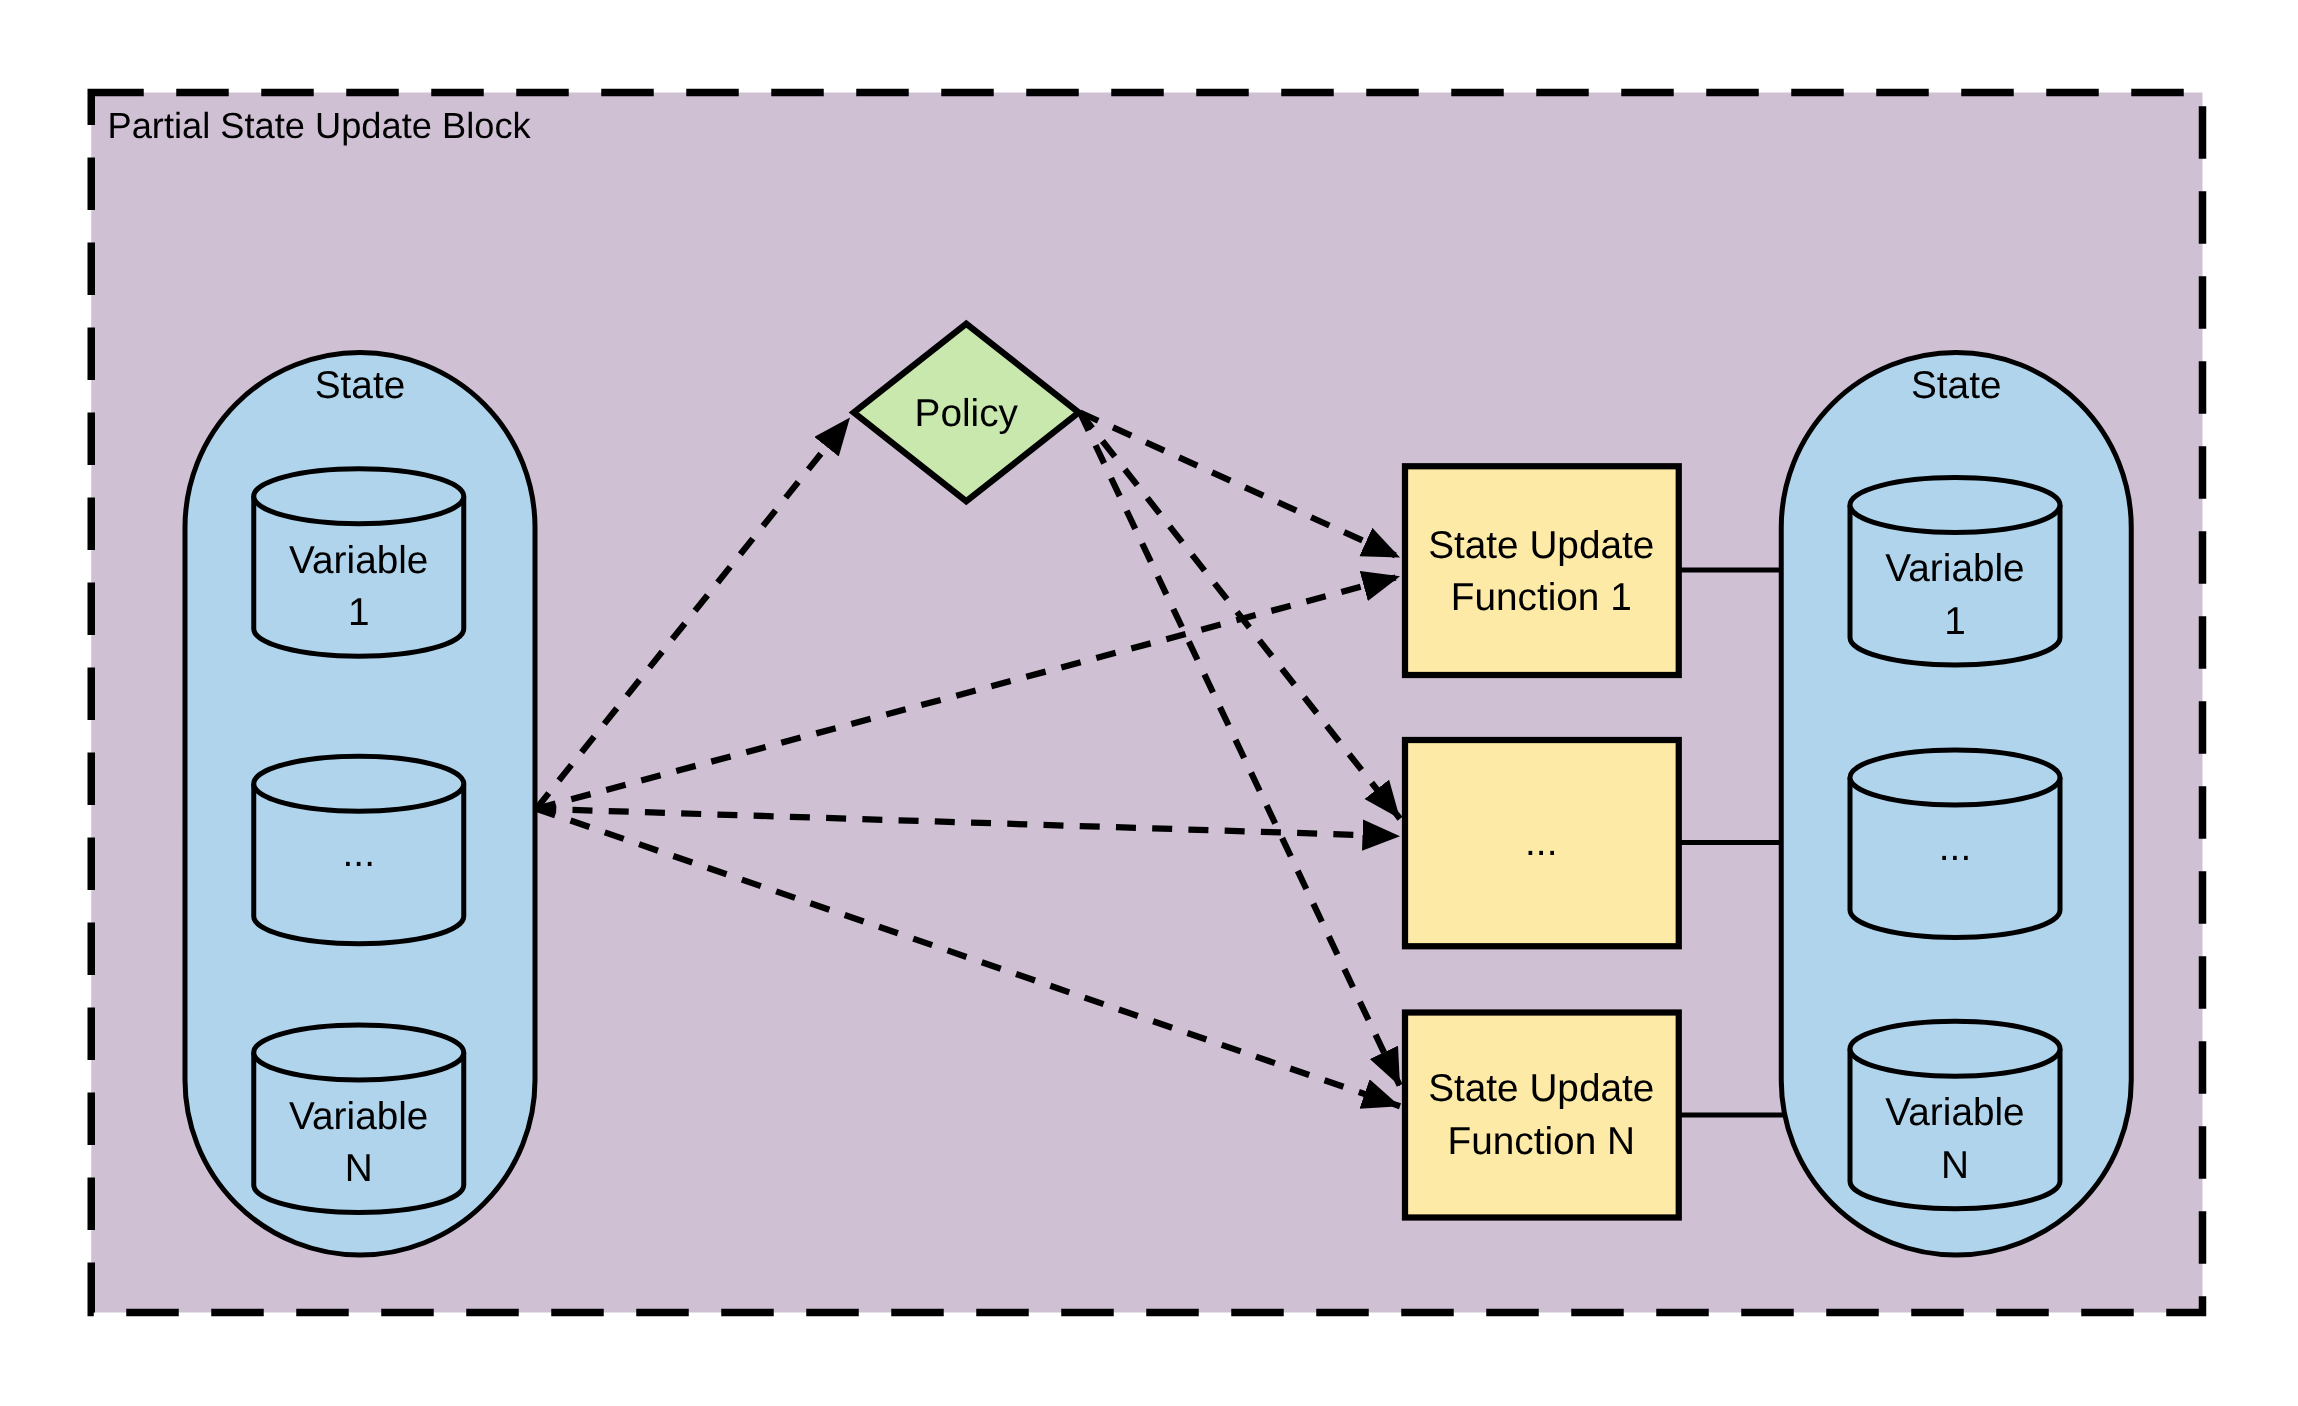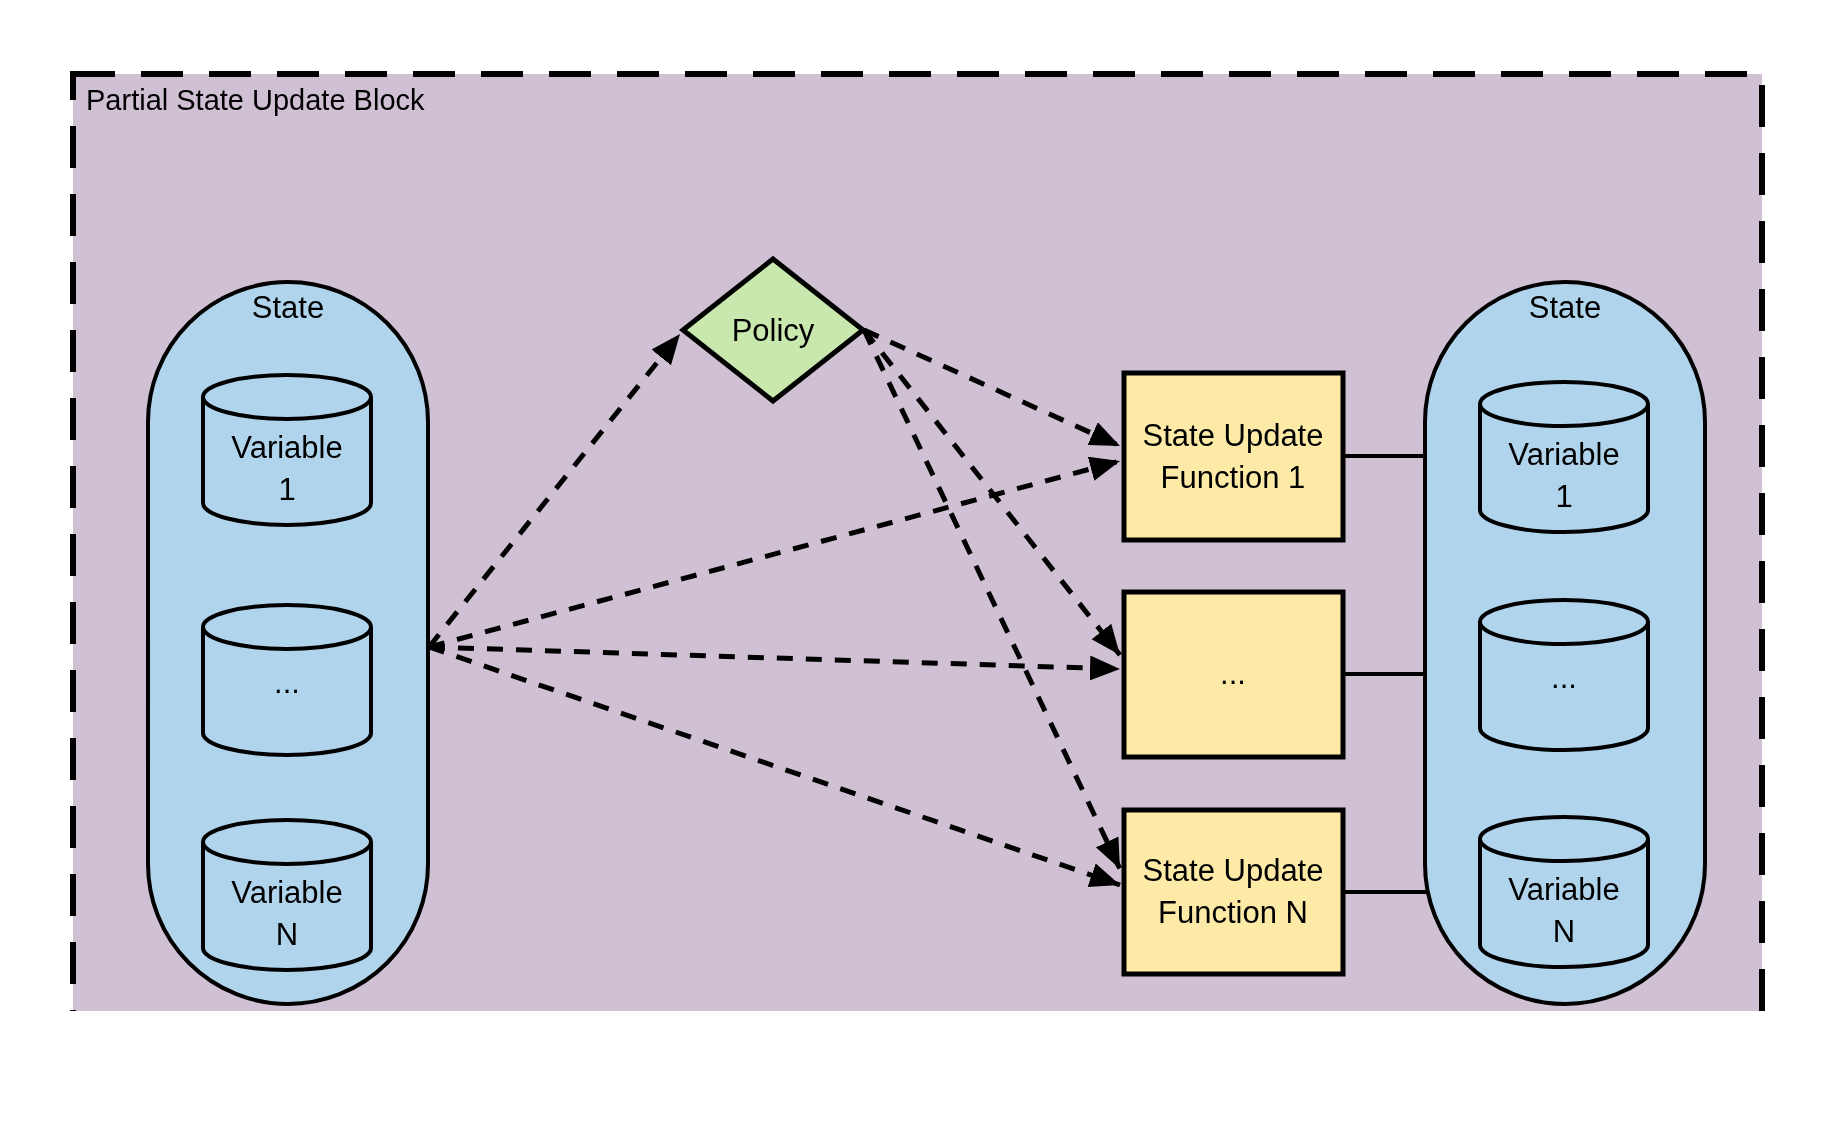--- a/index.html
+++ b/index.html
@@ -4,21 +4,21 @@
 <style>
   html, body {
     margin: 0;
     padding: 0;
     background: #ffffff;
     font-family: "Liberation Sans", sans-serif;
   }
   .canvas {
     position: relative;
     width: 1838px;
-    height: 1011px;
+    height: 1125px;
     background: #ffffff;
   }
   svg { display: block; }
   text {
     font-family: "Liberation Sans", sans-serif;
     fill: #000000;
   }
   .node-label { font-size: 31px; }
   .block-title { font-size: 29px; }
 </style>

